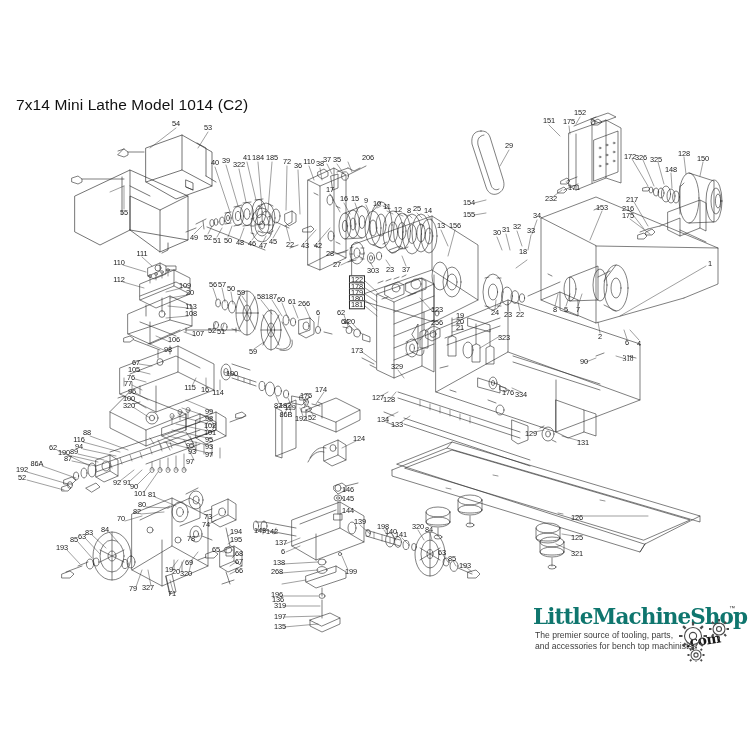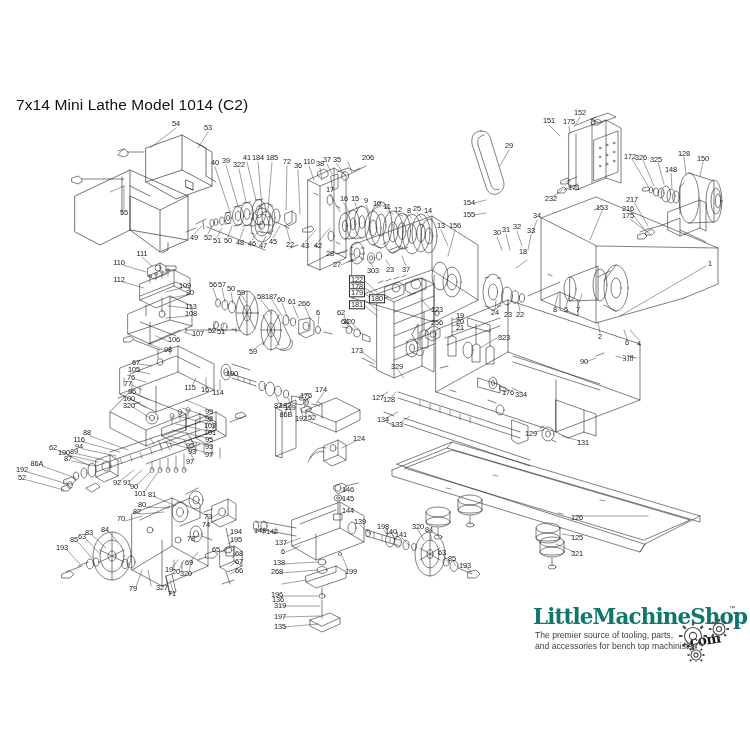--- a/index.html
+++ b/index.html
@@ -1003,21 +1003,21 @@
       <div class="callout" style="left: 318px; top: 313px;">6</div>
       <div class="callout" style="left: 212px; top: 331px;">52</div>
       <div class="callout" style="left: 221px; top: 332px;">51</div>
       <div class="callout" style="left: 253px; top: 352px;">59</div>
       <div class="callout" style="left: 341px; top: 313px;">62</div>
       <div class="callout" style="left: 345px; top: 322px;">64</div>
       <div class="callout" style="left: 349px; top: 322px;">120</div>
       <div class="callout boxed" style="left: 357px; top: 280px;">122</div>
       <div class="callout boxed" style="left: 357px; top: 287px;">178</div>
       <div class="callout boxed" style="left: 357px; top: 293px;">179</div>
-      <div class="callout boxed" style="left: 357px; top: 299px; margin-left: 20px;">180</div>
+      <div class="callout boxed" style="left: 357px; top: 299px;">180</div>
       <div class="callout boxed" style="left: 357px; top: 305px;">181</div>
       <div class="callout" style="left: 437px; top: 310px;">123</div>
       <div class="callout" style="left: 437px; top: 323px;">256</div>
       <div class="callout" style="left: 357px; top: 351px;">173</div>
       <div class="callout" style="left: 460px; top: 316px;">19</div>
       <div class="callout" style="left: 460px; top: 322px;">20</div>
       <div class="callout" style="left: 460px; top: 328px;">21</div>
       <div class="callout" style="left: 504px; top: 338px;">323</div>
       <div class="callout" style="left: 136px; top: 363px;">67</div>
       <div class="callout" style="left: 134px; top: 370px;">105</div>
@@ -1066,21 +1066,21 @@
       <div class="callout" style="left: 152px; top: 495px;">81</div>
       <div class="callout" style="left: 142px; top: 505px;">80</div>
       <div class="callout" style="left: 137px; top: 512px;">82</div>
       <div class="callout" style="left: 121px; top: 519px;">70</div>
       <div class="callout" style="left: 105px; top: 530px;">84</div>
       <div class="callout" style="left: 89px; top: 533px;">83</div>
       <div class="callout" style="left: 82px; top: 537px;">63</div>
       <div class="callout" style="left: 74px; top: 540px;">85</div>
       <div class="callout" style="left: 62px; top: 548px;">193</div>
       <div class="callout" style="left: 133px; top: 589px;">79</div>
-      <div class="callout" style="left: 148px; top: 588px; margin-left: 14px;">327</div>
+      <div class="callout" style="left: 148px; top: 588px;">327</div>
       <div class="callout" style="left: 172px; top: 594px;">71</div>
       <div class="callout" style="left: 169px; top: 570px;">19</div>
       <div class="callout" style="left: 176px; top: 572px;">20</div>
       <div class="callout" style="left: 186px; top: 574px;">320</div>
       <div class="callout" style="left: 189px; top: 563px;">69</div>
       <div class="callout" style="left: 191px; top: 539px;">78</div>
       <div class="callout" style="left: 208px; top: 517px;">73</div>
       <div class="callout" style="left: 206px; top: 525px;">74</div>
       <div class="callout" style="left: 236px; top: 532px;">194</div>
       <div class="callout" style="left: 236px; top: 540px;">195</div>

